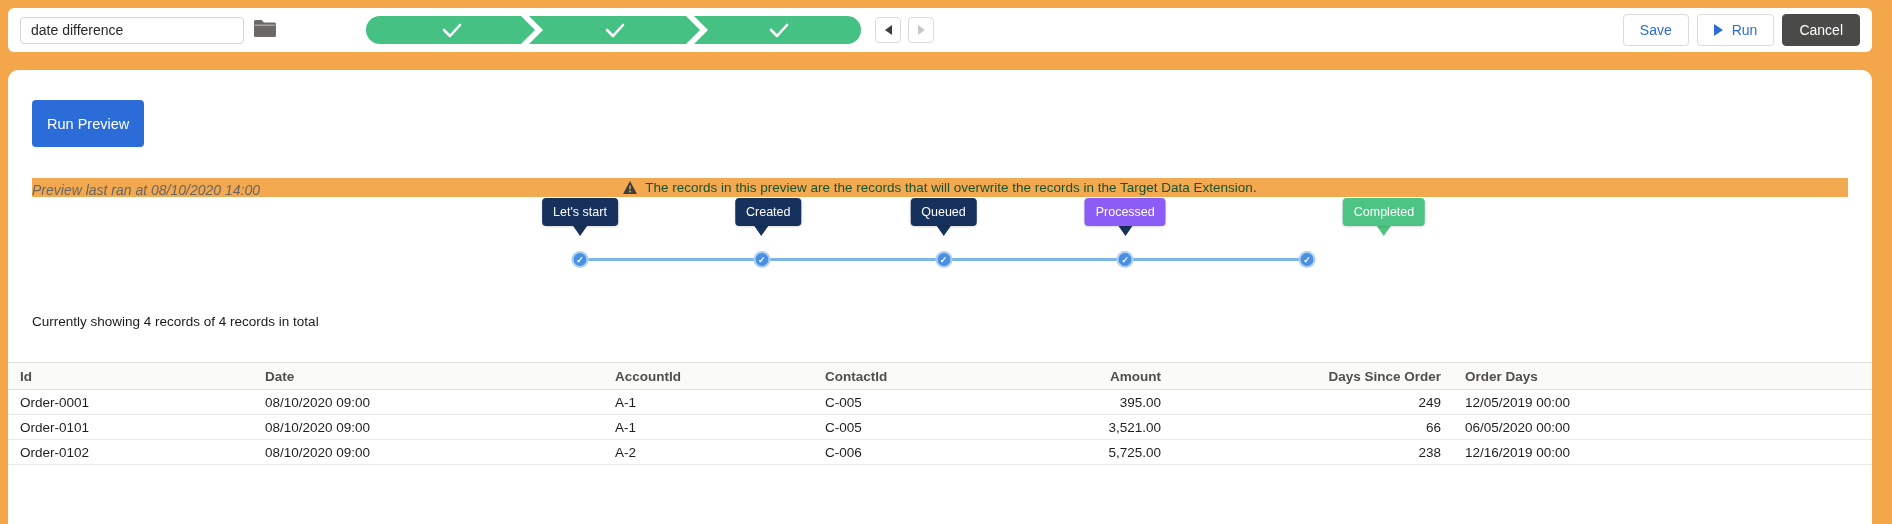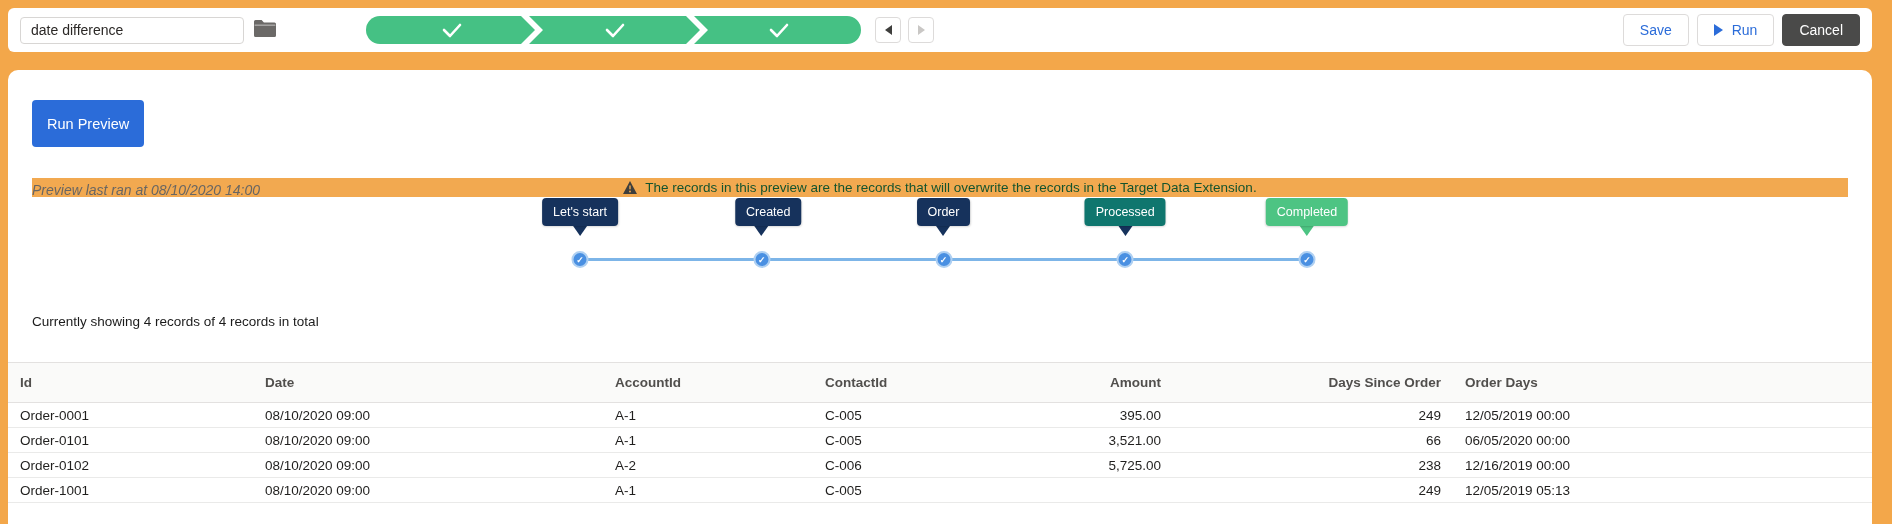--- a/index.html
+++ b/index.html
@@ -91,21 +91,21 @@
   }
 
   .records-summary { position: absolute; left: 24px; top: 244px; font-size: 13.5px; color: #1B1B1B; }
 
   
   .table-wrap { position: absolute; left: 0; right: 0; top: 292px; }
   table { width: 100%; border-collapse: collapse; table-layout: fixed; }
   thead th {
     background: #FAFAF9; border-top: 1px solid #E3E1E0; border-bottom: 1px solid #E3E1E0;
     font-size: 13.5px; font-weight: bold; color: #514F4D; text-align: left;
-    height: 27px; padding: 12px 12px; white-space: nowrap; overflow: hidden;
+    height: 27px; padding: 5px 12px; white-space: nowrap; overflow: hidden;
   }
   tbody td {
     border-bottom: 1px solid #EAEAE9; font-size: 13.5px; color: #201F1E;
     height: 25px; padding: 0 12px; white-space: nowrap; overflow: hidden;
   }
   .al-r { text-align: right !important; }
 </style>
 </head>
 <body>
 
@@ -178,30 +178,30 @@
         <div class="t-badge" style="background: rgb(22, 50, 92);">Let's start</div>
         <div class="t-tail" style="border-top-color: rgb(22, 50, 92);"></div>
       </div>
       <div class="t-marker" style="left: 572px;">✓</div>
       <div class="t-stop" style="left: 753.75px;">
         <div class="t-badge" style="background: rgb(22, 50, 92); margin-left: 13px;">Created</div>
         <div class="t-tail" style="border-top-color: rgb(22, 50, 92);"></div>
       </div>
       <div class="t-marker" style="left: 753.75px;">✓</div>
       <div class="t-stop" style="left: 935.5px;">
-        <div class="t-badge" style="background: rgb(22, 50, 92);">Order</div>
+        <div class="t-badge" style="background: rgb(22, 50, 92);">Queued</div>
         <div class="t-tail" style="border-top-color: rgb(22, 50, 92);"></div>
       </div>
       <div class="t-marker" style="left: 935.5px;">✓</div>
       <div class="t-stop" style="left: 1117.25px;">
-        <div class="t-badge" style="background: #0f766e;">Processed</div>
+        <div class="t-badge" style="background: #8b5cf6;">Processed</div>
         <div class="t-tail" style="border-top-color: rgb(22, 50, 92);"></div>
       </div>
       <div class="t-marker" style="left: 1117.25px;">✓</div>
-      <div class="t-stop" style="left: 1299px;">
+      <div class="t-stop" style="left: 1376px;">
         <div class="t-badge" style="background: rgb(77, 196, 131);">Completed</div>
         <div class="t-tail" style="border-top-color: rgb(77, 196, 131);"></div>
       </div>
       <div class="t-marker" style="left: 1299px;">✓</div>
     </div>
 
   <div class="records-summary">Currently showing 4 records of 4 records in total</div>
 
   <div class="table-wrap">
     <table>
@@ -246,25 +246,16 @@
           </tr>
           <tr>
             <td>Order-0102</td>
             <td>08/10/2020 09:00</td>
             <td>A-2</td>
             <td>C-006</td>
             <td class="al-r">5,725.00</td>
             <td class="al-r">238</td>
             <td>12/16/2019 00:00</td>
           </tr>
-          <tr>
-            <td>Order-1001</td>
-            <td>08/10/2020 09:00</td>
-            <td>A-1</td>
-            <td>C-005</td>
-            <td class="al-r"></td>
-            <td class="al-r">249</td>
-            <td>12/05/2019 05:13</td>
-          </tr>
         </tbody>
     </table>
   </div>
 </div>
 
 </body></html>

